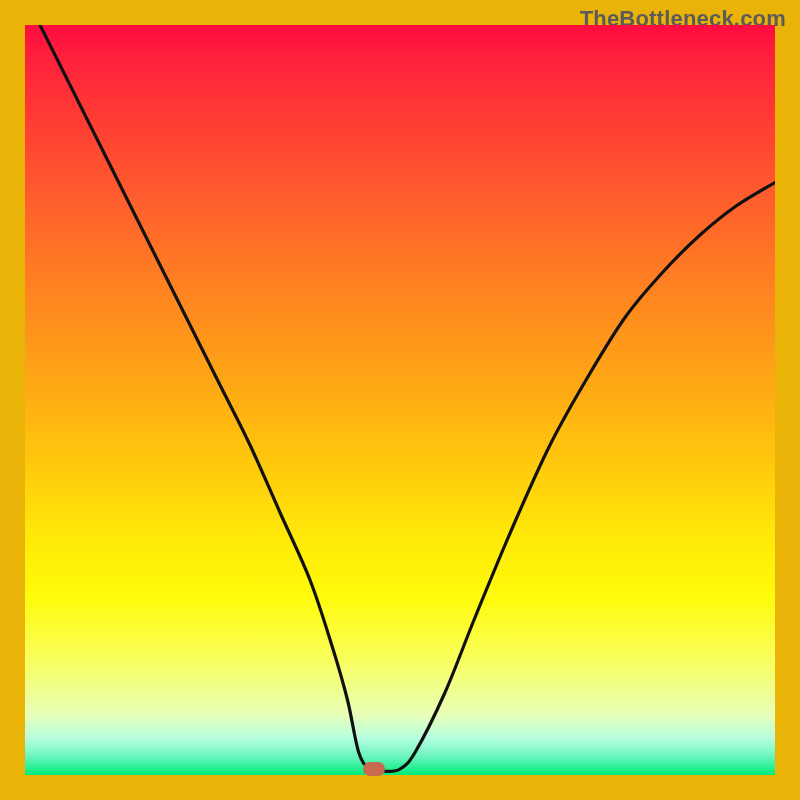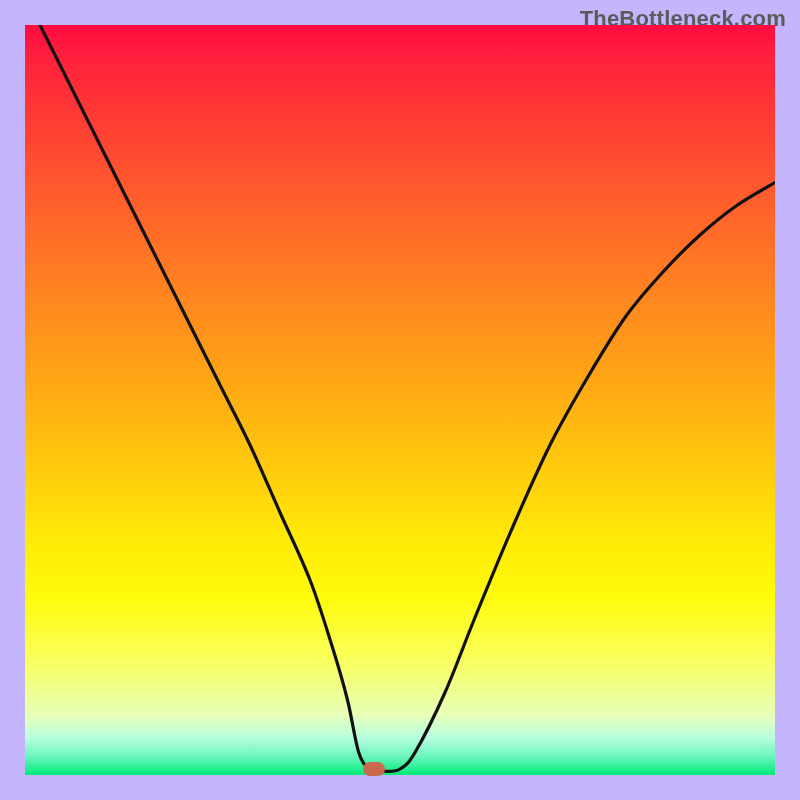--- a/index.html
+++ b/index.html
@@ -1,21 +1,21 @@
 <!DOCTYPE html>
 <html><head>
 <meta charset="utf-8">
 <style>
   * { margin: 0; padding: 0; box-sizing: border-box; }
   html, body { width: 800px; height: 800px; overflow: hidden; background: #000; }
   .frame {
     position: relative;
     width: 800px;
     height: 800px;
-    background: #c4b5fd;
+    background: #eab308;
   }
   .watermark {
     position: absolute;
     top: 6px;
     right: 14px;
     font-family: Arial, Helvetica, sans-serif;
     font-size: 22px;
     font-weight: 600;
     color: #5b5b5b;
     letter-spacing: 0.2px;

